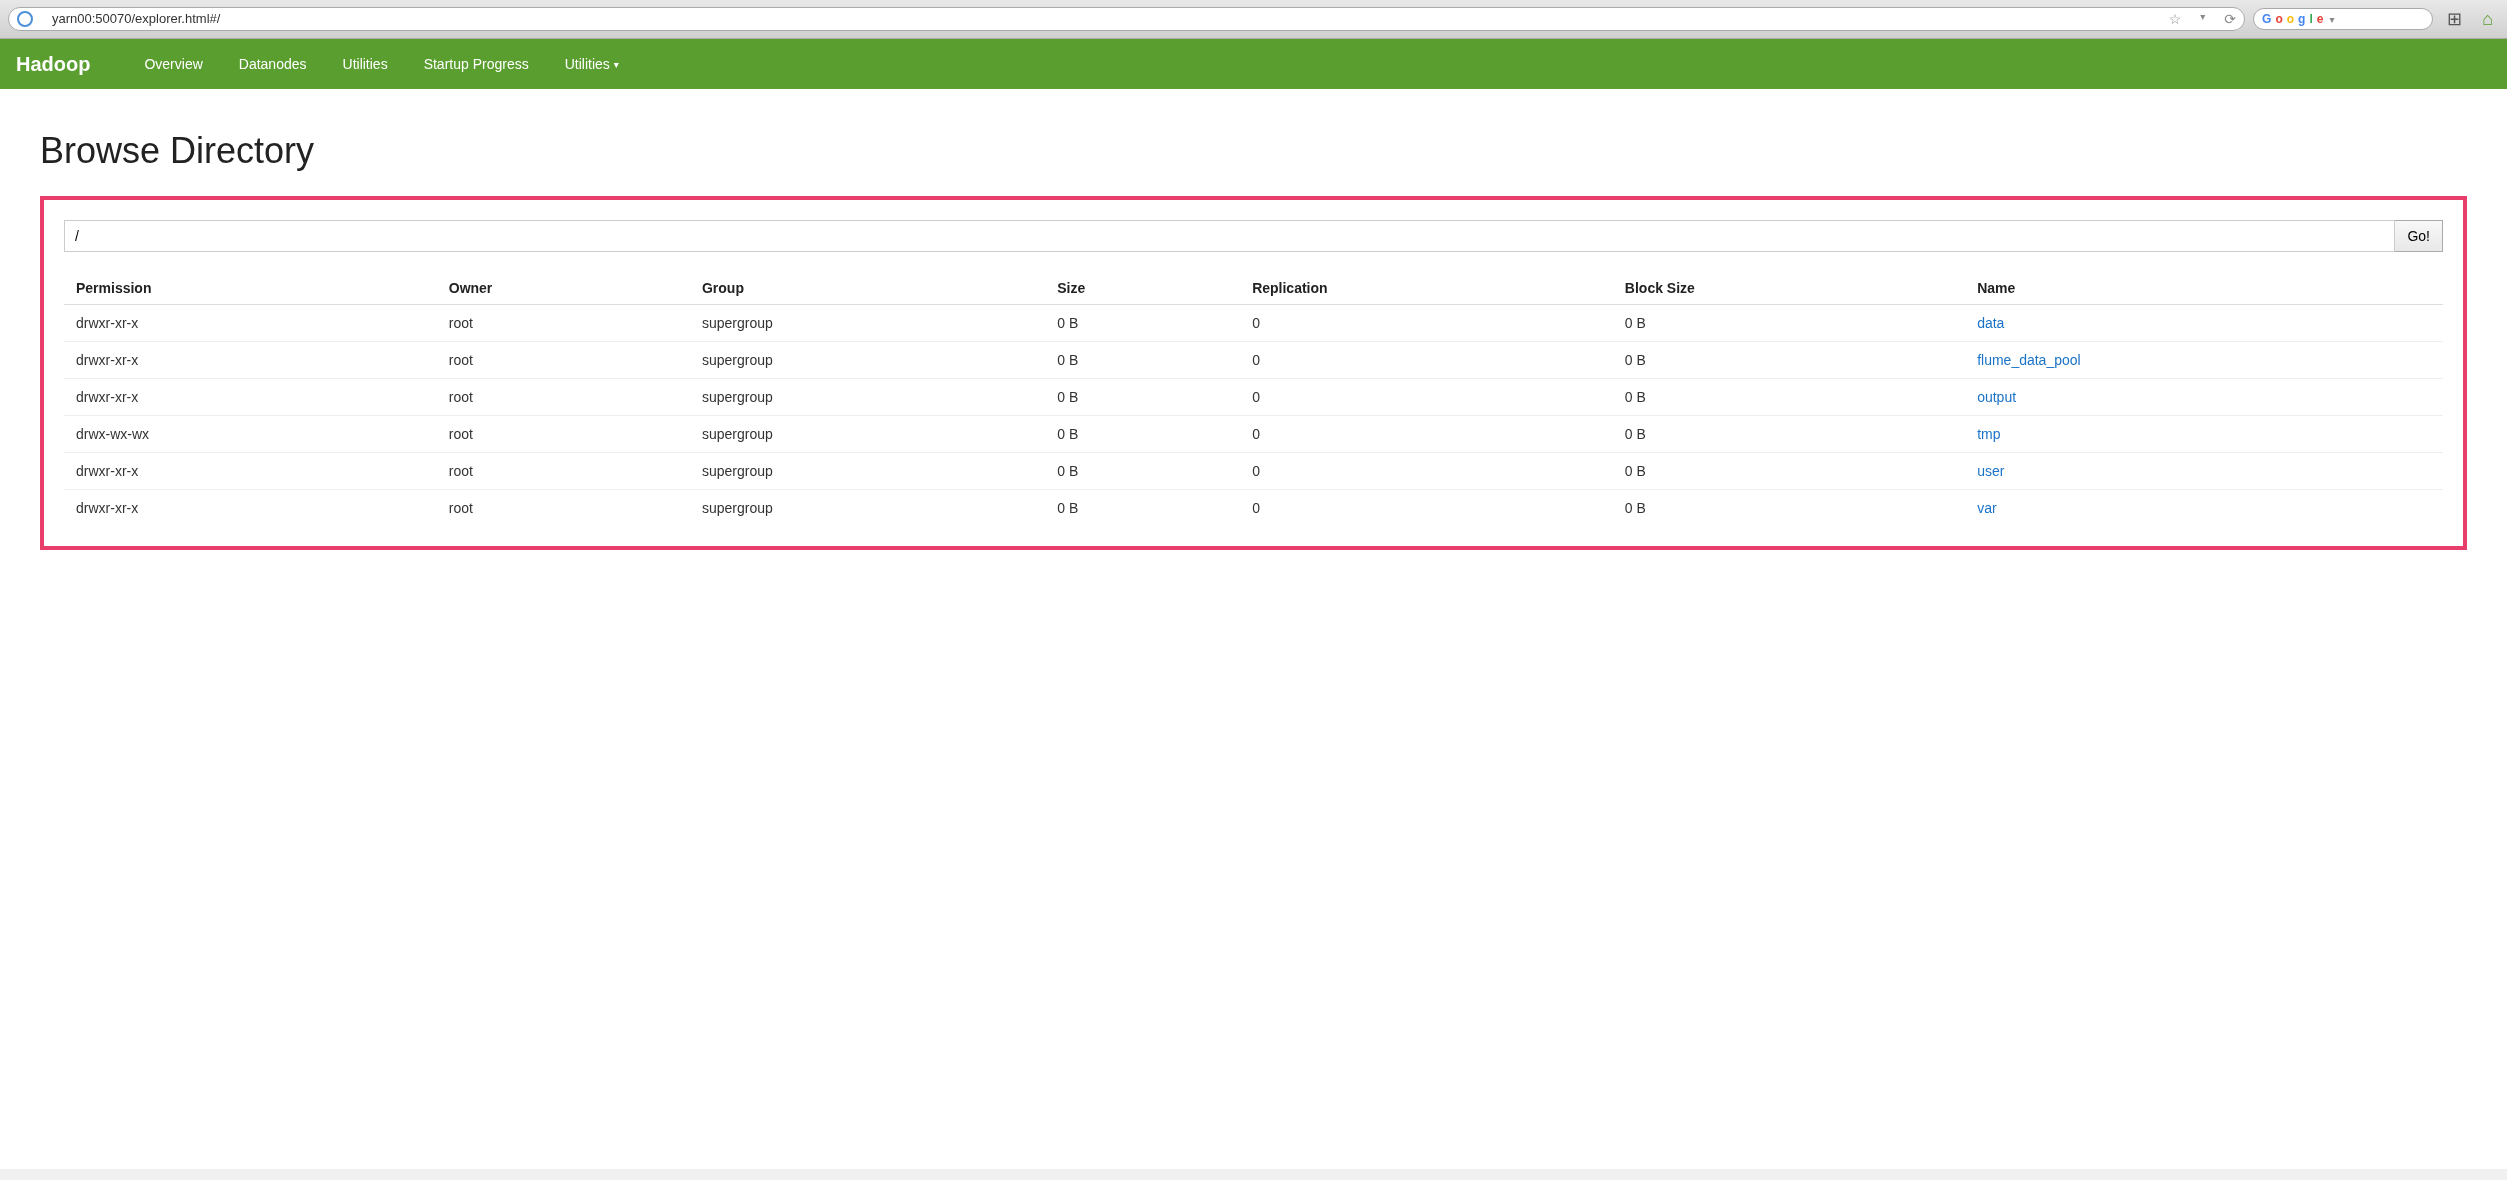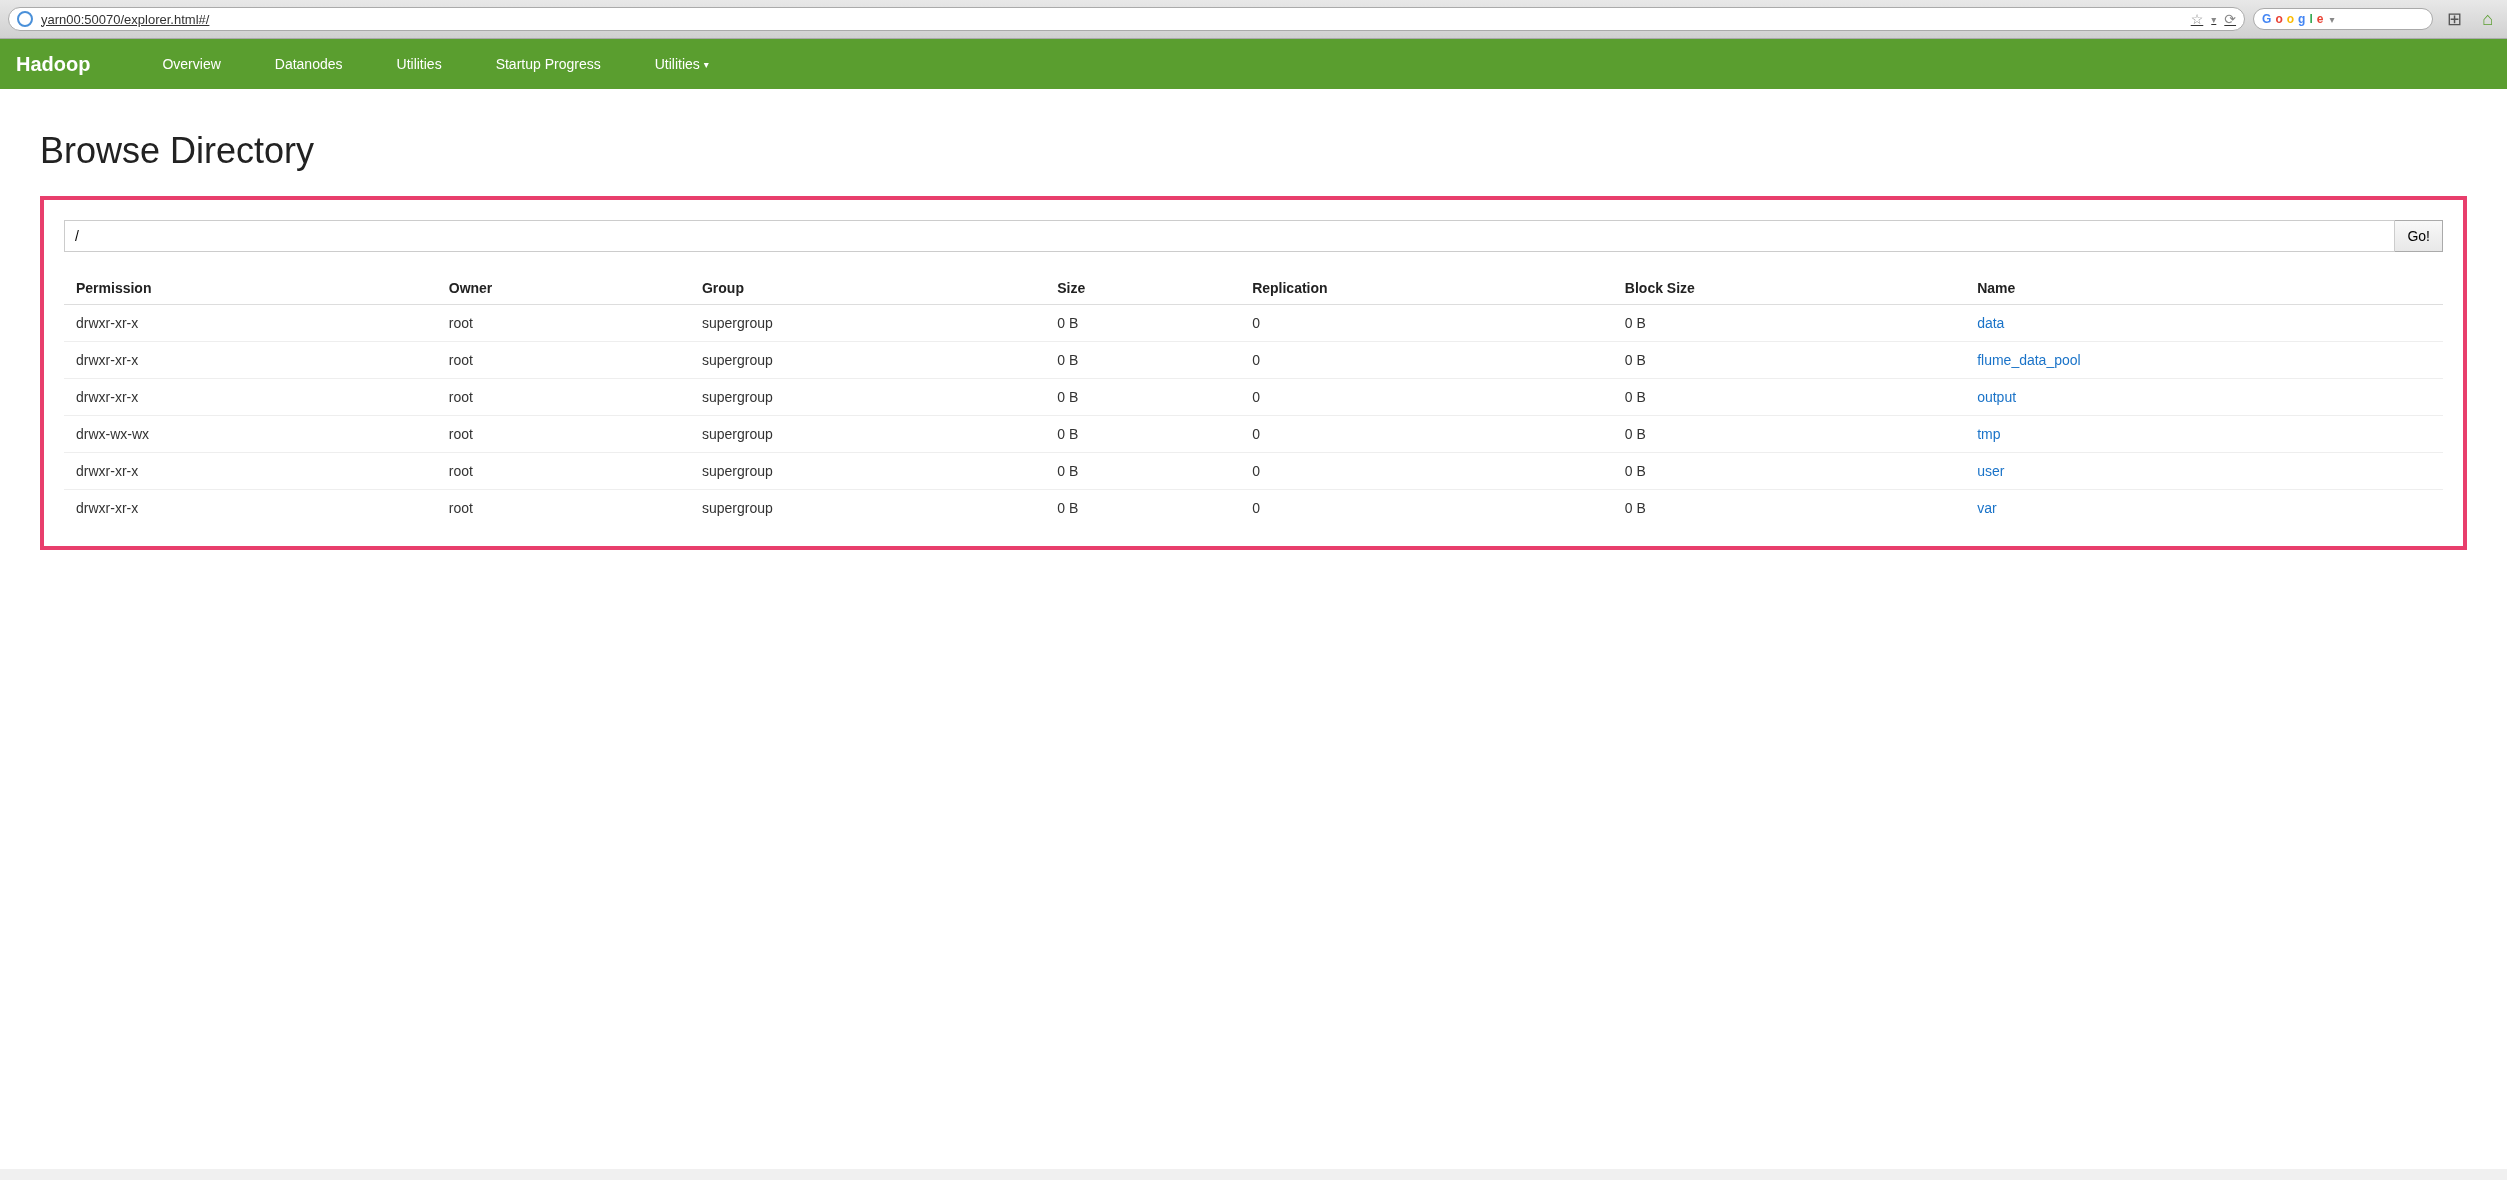--- a/index.html
+++ b/index.html
@@ -21,27 +21,26 @@
       border-bottom: 1px solid #aaa;
       padding: 6px 8px;
       display: flex;
       align-items: center;
       gap: 8px;
     }
 
     .address-bar-container {
       flex: 1;
       display: flex;
-      align-items: center;
+      align-items: flex-start;
       background: white;
       border: 1px solid #aaa;
       border-radius: 12px;
       padding: 3px 8px;
-      gap: 8px;
-      text-decoration: underline;
+      gap: 19px;
     }
 
     .globe-icon {
       width: 16px;
       height: 16px;
       border-radius: 50%;
       border: 2px solid #4a90d9;
       display: inline-flex;
       align-items: center;
       justify-content: center;
@@ -69,21 +68,21 @@
       gap: 4px;
       width: 180px;
     }
 
     
     .navbar {
       background-color: #5a9e2f;
       padding: 0 16px;
       display: flex;
       align-items: center;
-      gap: 18px;
+      gap: 0;
       height: 50px;
     }
 
     .navbar-brand {
       color: white;
       font-size: 20px;
       font-weight: bold;
       margin-right: 20px;
       padding: 12px 16px 12px 0;
     }

